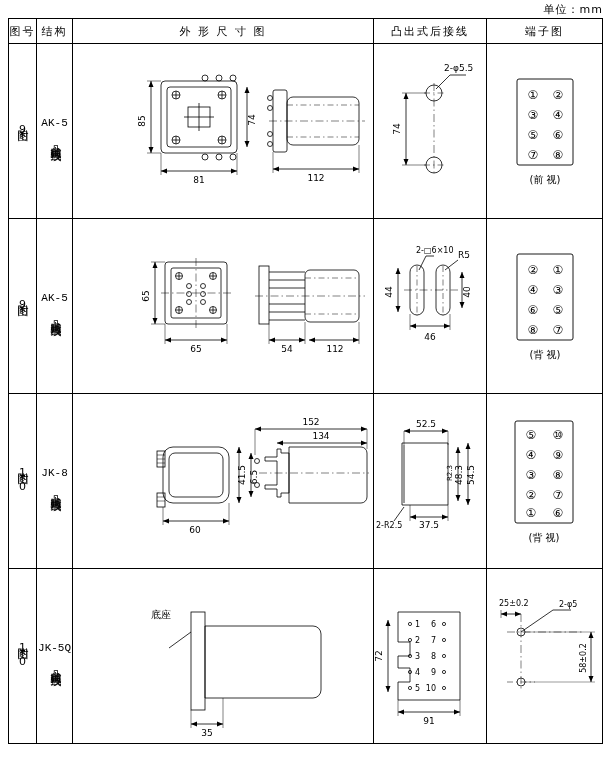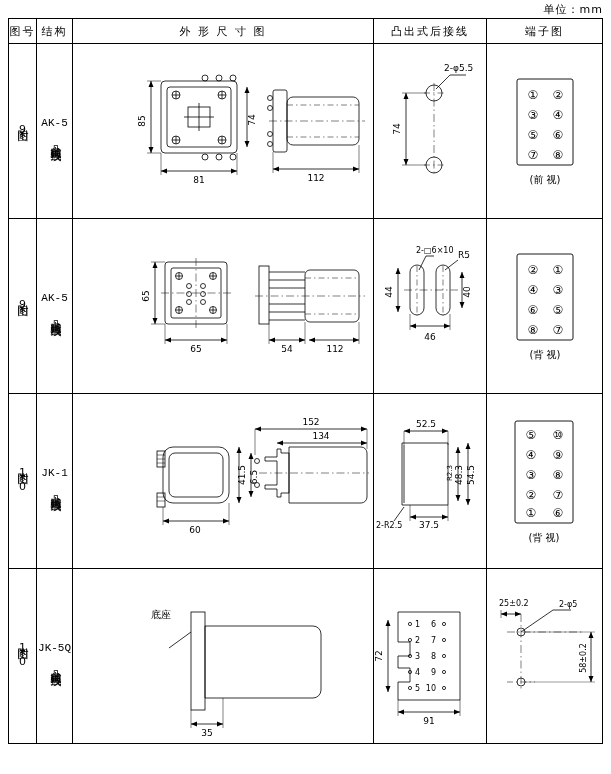--- a/index.html
+++ b/index.html
@@ -300,21 +300,21 @@
           </svg>
         </td>
       </tr>
 
       <tr>
         <td class="rowcell col-no">
           <span class="vert">附图10</span>
         </td>
         <td class="rowcell col-struct">
           <div class="struct-box">
-            <div class="struct-top">JK-1</div>
+            <div class="struct-top">JK-8</div>
             <span class="vert">凸出式后接线</span>
           </div>
         </td>
         <td class="rowcell col-dim">
           <svg width="300" height="172" viewBox="0 0 300 172">
             <g stroke="#000" fill="none" stroke-width="0.8">
 
               <rect x="90" y="52" width="66" height="56" rx="10"></rect>
               <rect x="96" y="58" width="54" height="44" rx="6"></rect>
               <rect x="84" y="56" width="8" height="16"></rect>

